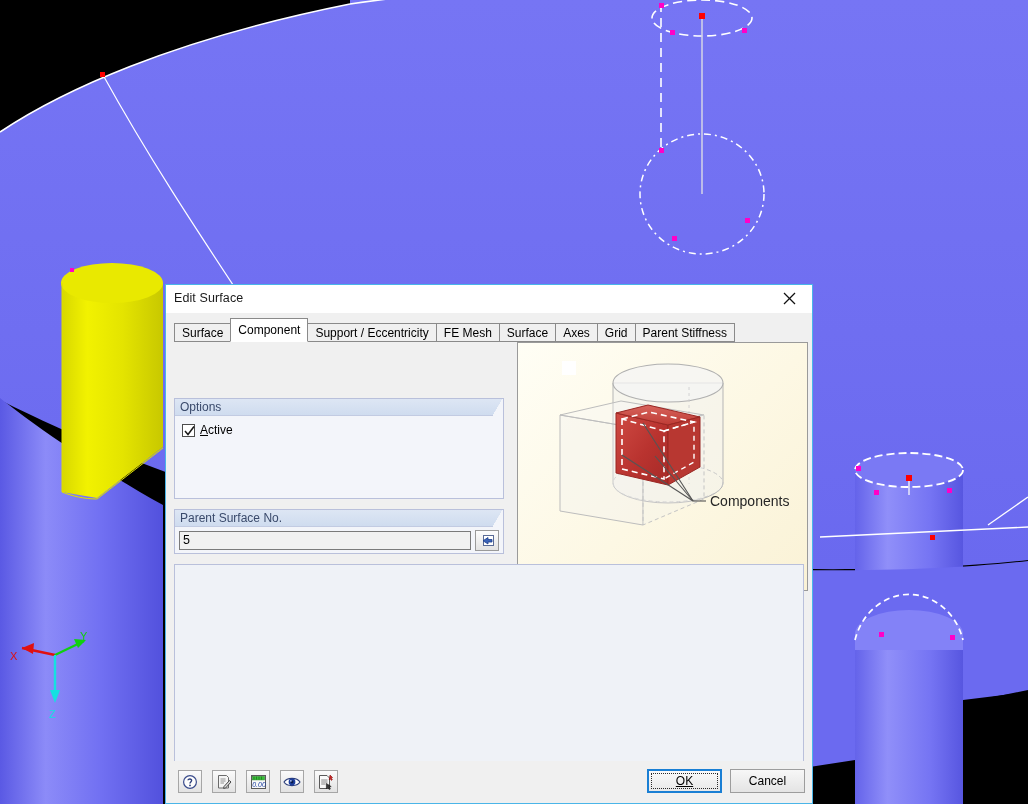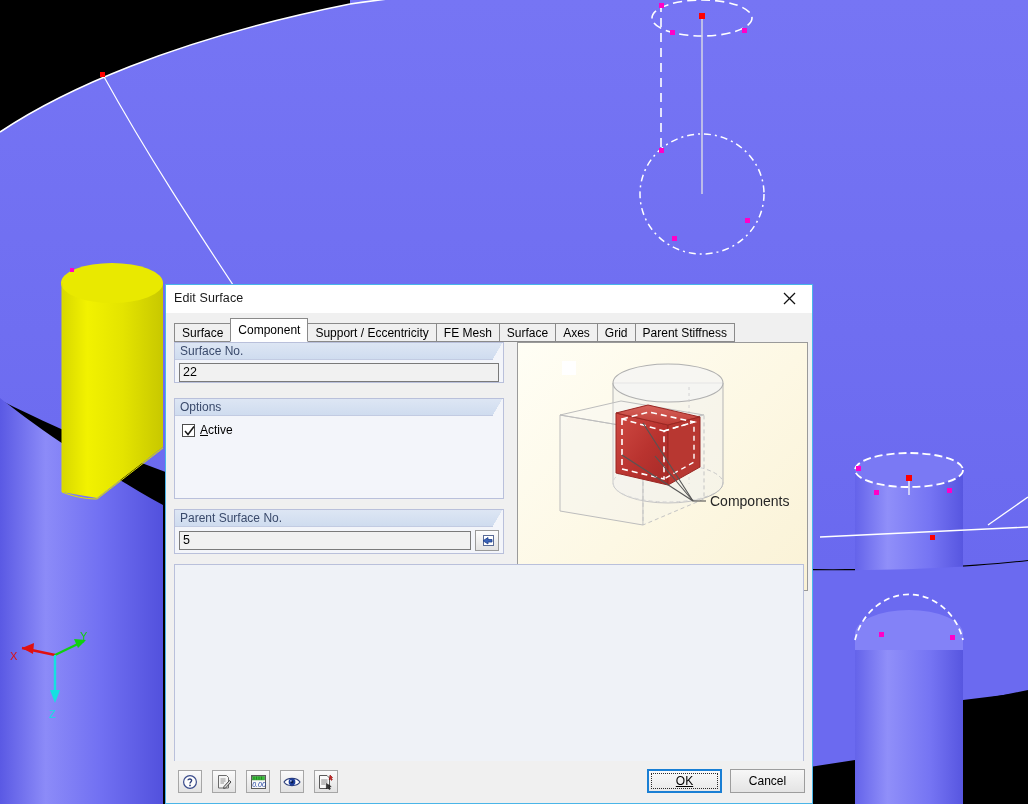--- a/index.html
+++ b/index.html
@@ -378,26 +378,20 @@
         <div class="tab">Support / Eccentricity</div>
         <div class="tab">FE Mesh</div>
         <div class="tab">Surface</div>
         <div class="tab">Axes</div>
         <div class="tab">Grid</div>
         <div class="tab">Parent Stiffness</div>
       </div>
 
     <div class="tabpage">
 
-      <div class="group" style="left:0px; top:0px; width:330px; height:41px;">
-        <div class="group-head lbl">Surface No.</div>
-        <div class="group-body" style="padding:3px 4px;">
-          <input class="txt" style="width: 100%;" type="text" value="22">
-        </div>
-      </div>
 
       <div class="group" style="left:0px; top:56px; width:330px; height:101px;">
         <div class="group-head lbl">Options</div>
         <div class="group-body">
           <div class="cbrow">
             <span class="cbbox">
               <svg width="11" height="11" viewBox="0 0 11 11">
                 <polyline points="1,5 4,8.5 10,0.5" fill="none" stroke="#1a1a1a" stroke-width="1.5"></polyline>
               </svg>
             </span>

